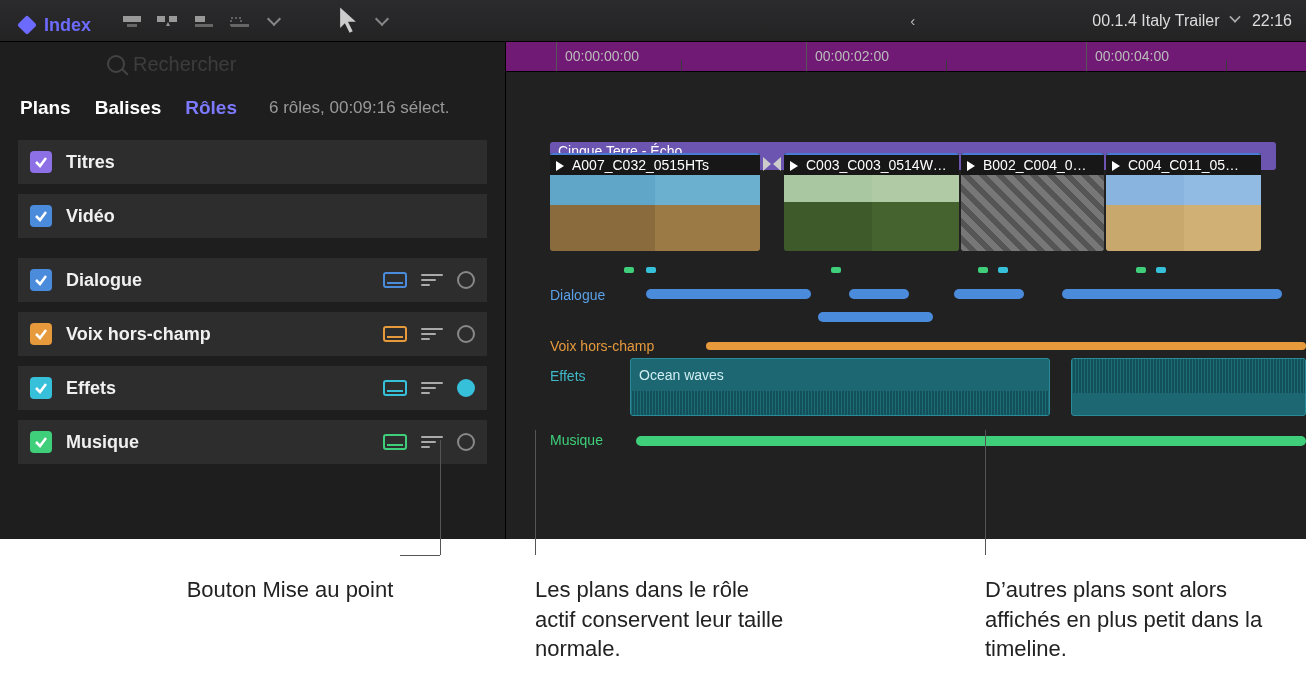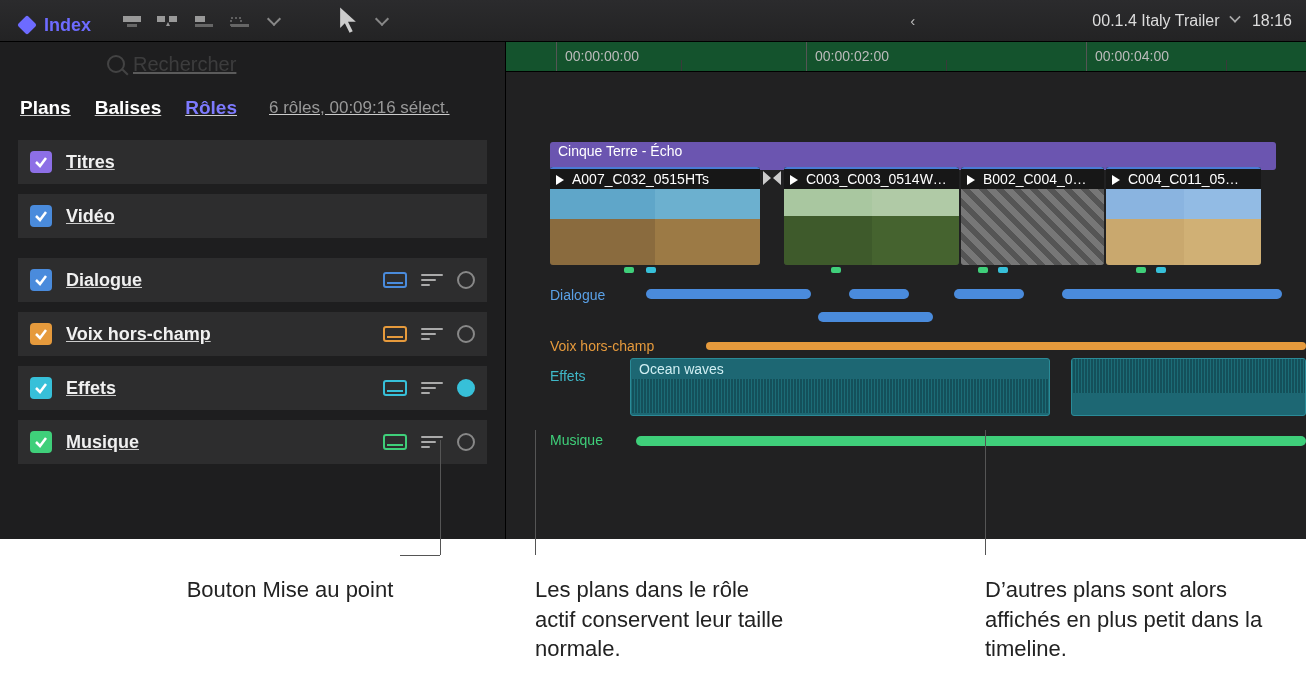--- a/index.html
+++ b/index.html
@@ -11,21 +11,21 @@
   .tool-icons { display:flex; gap:14px; align-items:center; }
   .tool-icons .ti { width:22px; height:16px; display:flex; align-items:center; justify-content:center; }
   .ti svg { display:block; }
   .chev { width:10px; height:10px; border-right:2px solid #888; border-bottom:2px solid #888; transform:rotate(45deg); margin-left:4px; margin-bottom:4px; display:inline-block;}
   .spacer { flex:1; }
   .proj-nav { color:#bbb; font-size:15px; margin-right:20px; }
   .proj-title { color:#ddd; font-size:16px; margin-right:12px;}
   .proj-title .chev { border-color:#aaa; transform:rotate(45deg) scale(.8); margin-left:6px;}
   .time-disp { color:#ddd; font-size:16px; margin-right:4px;}
 
-  .body-row { flex:1; display:flex; overflow:hidden;text-decoration:underline;}
+  .body-row { flex:1; display:flex; overflow:hidden;}
   .index-panel { width:506px; background:#1e1e1f; display:flex; flex-direction:column; border-right:1px solid #000;}
   .search-row { height:44px; display:flex; align-items:center; justify-content:center; opacity:.35;}
   .search-row .mag { width:18px;height:18px; border:2px solid #888; border-radius:50%; position:relative; margin-right:8px;}
   .search-row .mag:after{content:"";position:absolute;width:8px;height:2px;background:#888;right:-6px;bottom:-2px;transform:rotate(45deg);}
   .search-row input { background:transparent; border:none; color:#aaa; font-size:20px; outline:none;}
   .tabs-row { height:44px; display:flex; align-items:center; padding:0 20px; gap:24px; font-size:19px;}
   .tabs-row .tab { color:#fff; font-weight:600;}
   .tabs-row .tab.active { color:#7d7aff;}
   .tabs-row .status { color:#999; font-size:17px; margin-left:8px;}
 
@@ -42,42 +42,42 @@
   .lines-icon{ width:22px; display:flex; flex-direction:column; gap:3px;}
   .lines-icon span{height:2px;background:#aaa;border-radius:1px;}
   .lines-icon span:nth-child(1){width:22px;}
   .lines-icon span:nth-child(2){width:15px;}
   .lines-icon span:nth-child(3){width:9px;}
   .focus-dot{width:18px;height:18px;border:2px solid #888;border-radius:50%;}
   .focus-dot.on{background:#37c0d9;border-color:#37c0d9;}
   .sep { height:10px; }
 
   .timeline { flex:1; position:relative; background:#212122; overflow:hidden;}
-  .ruler { height:30px; background:#14532d; border-bottom:1px solid #000; position:relative; font-size:14px; color:#bbb;}
+  .ruler { height:30px; background:#701a75; border-bottom:1px solid #000; position:relative; font-size:14px; color:#bbb;}
   .ruler .major { position:absolute; top:0; bottom:0; border-left:1px solid #555; padding-left:8px; padding-top:6px;}
   .ruler .minor { position:absolute; top:18px; bottom:0; border-left:1px solid #3a3a3a;}
   .title-bar { position:absolute; top:100px; left:44px; right:30px; height:28px; background:#6b55b0; color:#fff; font-size:14px; border-radius:3px; padding:1px 8px;}
-  .video-band { position:absolute; top:125px; left:44px; right:0; height:98px; display:flex; gap:2px;}
+  .video-band { position:absolute; top:111px; left:44px; right:0; height:98px; display:flex; gap:2px;}
   .clip { position:relative; background:#333; border-radius:3px; overflow:hidden; display:flex; flex-direction:column;}
   .clip .lab { height:22px; background:rgba(0,0,0,.55); color:#fff; font-size:14px; padding:2px 22px; border-top:2px solid #4a7bd4; position:relative;}
   .clip .lab:before{content:"";position:absolute;left:6px;top:6px;width:0;height:0;border-top:5px solid transparent;border-bottom:5px solid transparent;border-left:8px solid #fff;}
   .clip .thumb { flex:1; display:flex; }
   .clip .thumb div{ flex:1; }
   .bowtie{ width:20px; align-self:center; display:flex; justify-content:center; height:98px; align-items:flex-start; padding-top:4px;}
   .bowtie svg{width:18px;height:14px;}
 
   .lane-label{ position:absolute; left:44px; font-size:14px;}
   .lane-dialogue{ top:245px; color:#5aa0e6;}
   .lane-voice{ top:296px; color:#e69a3c;}
   .lane-effets{ top:326px; color:#3fb8c8;}
   .lane-musique{ top:390px; color:#3fcf7a;}
   .dlg-bar { position:absolute; top:247px; height:10px; background:#4a8bdc; border-radius:5px;}
   .voice-bar{ position:absolute; top:300px; height:8px; background:#e69a3c; border-radius:4px;}
   .fx-clip{ position:absolute; top:316px; height:58px; background:#1d6773; border:1px solid #2a8b98; border-radius:3px; overflow:hidden;}
-  .fx-clip .fxlab{ font-size:14px; color:#cfeef2; padding:2px 8px;}
+  .fx-clip .fxlab{ font-size:14px; color:#cfeef2; padding:8px 8px;}
   .fx-clip .wave{ height:34px; background:linear-gradient(#14505a,#14505a); position:relative;}
   .fx-clip .wave:before{content:"";position:absolute;inset:0;background:repeating-linear-gradient(90deg,#2aa0aa 0 1px,transparent 1px 3px);opacity:.35;}
   .music-bar{position:absolute; top:394px; height:10px; background:#3fcf7a; border-radius:5px;}
 
   .markers { position:absolute; top:225px; height:8px;}
   .m-dot{position:absolute;width:10px;height:6px;border-radius:2px;}
   
   
   .annots { position:absolute; top:430px; left:0; right:0; height:246px; pointer-events:none;}
   .callout { position:absolute; font-size:22px; color:#222; line-height:1.35; }
@@ -130,21 +130,21 @@
         </div>
       <span class="chev"></span>
     </div>
     <div class="spacer"></div>
     <div class="proj-nav">‹</div>
     <div class="spacer" style="flex:.3"></div>
     <div class="proj-title">
       <span>00.1.4 Italy Trailer</span>
       <span class="chev"></span>
     </div>
-    <div class="time-disp">18:16</div>
+    <div class="time-disp">22:16</div>
   </div>
 
   <div class="body-row">
 
     <div class="index-panel">
       <div class="search-row">
         <span class="mag"></span>
         <input placeholder="Rechercher" style="">
       </div>
       <div class="tabs-row">

